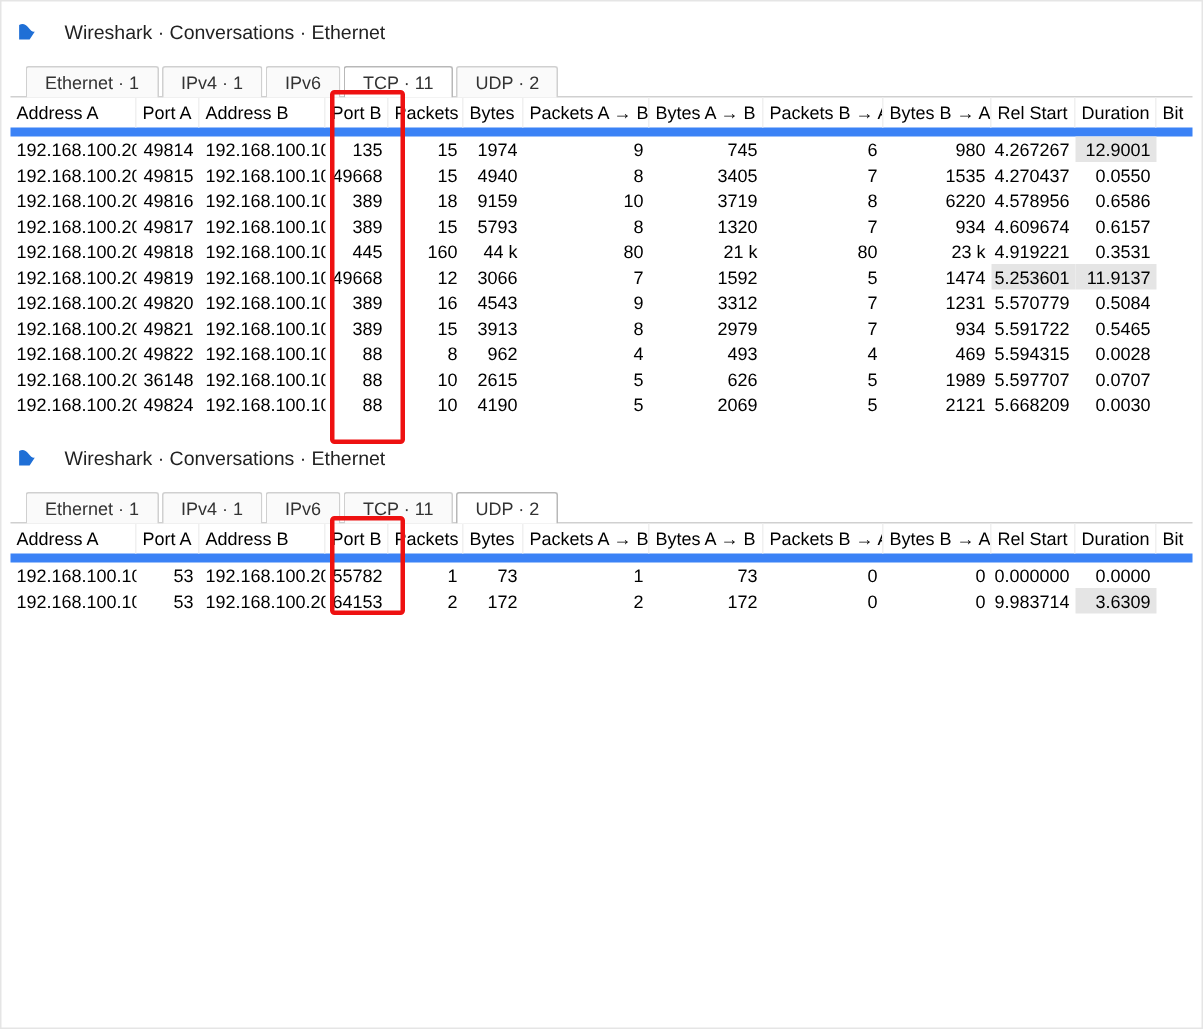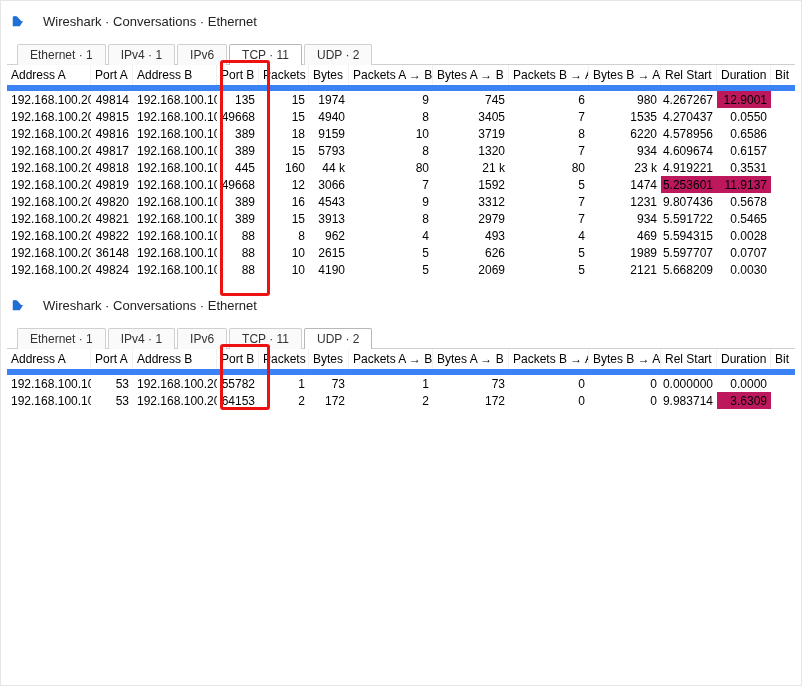--- a/index.html
+++ b/index.html
@@ -13,21 +13,21 @@
   .tabs{display:flex;align-items:flex-end;gap:2px;margin:6px 0 0 10px;height:24px;}
   .tab{border:1px solid #d0d0d0;border-bottom:none;background:#fafafa;padding:3px 12px 3px 12px;font-size:12px;color:#333;border-radius:2px 2px 0 0;cursor:pointer;}
   .tab.active{background:#fff;border-color:#b8b8b8;position:relative;z-index:2;}
   .tabstrip-line{border-bottom:1px solid #d0d0d0;margin-top:-1px;}
   .grid{width:100%;}
   .hdr{display:flex;align-items:center;height:20px;border-bottom:6px solid #3b82f6;}
   .hdr .cell{padding:2px 4px;white-space:nowrap;overflow:hidden;text-overflow:clip;box-sizing:border-box;border-right:1px solid #f0f0f0;height:20px;display:flex;align-items:center;}
   .rows .row{display:flex;height:17px;align-items:center;}
   .rows .cell{padding:0 4px;white-space:nowrap;overflow:hidden;box-sizing:border-box;height:17px;display:flex;align-items:center;}
   .num{justify-content:flex-end;}
-  .shade{background:#be185d;}
+  .shade{background:#e5e5e5;}
   .highlight-box{position:absolute;border:3px solid #e11;border-radius:3px;pointer-events:none;z-index:5;}
   
   .c-addra{width:84px}
   .c-porta{width:42px}
   .c-addrb{width:84px}
   .c-portb{width:42px}
   .c-pkts{width:50px}
   .c-bytes{width:40px}
   .c-pab{width:84px}
   .c-bab{width:76px}
@@ -171,22 +171,22 @@
             <div class="cell c-addra">192.168.100.20</div>
             <div class="cell c-porta num">49820</div>
             <div class="cell c-addrb">192.168.100.10</div>
             <div class="cell c-portb num">389</div>
             <div class="cell c-pkts num">16</div>
             <div class="cell c-bytes num">4543</div>
             <div class="cell c-pab num">9</div>
             <div class="cell c-bab num">3312</div>
             <div class="cell c-pba num">7</div>
             <div class="cell c-bba num">1231</div>
-            <div class="cell c-rel num">9.807436</div>
-            <div class="cell c-dur num">0.5678</div>
+            <div class="cell c-rel num">5.570779</div>
+            <div class="cell c-dur num">0.5084</div>
             <div class="cell c-bit"></div>
           </div>
           <div class="row">
             <div class="cell c-addra">192.168.100.20</div>
             <div class="cell c-porta num">49821</div>
             <div class="cell c-addrb">192.168.100.10</div>
             <div class="cell c-portb num">389</div>
             <div class="cell c-pkts num">15</div>
             <div class="cell c-bytes num">3913</div>
             <div class="cell c-pab num">8</div>

